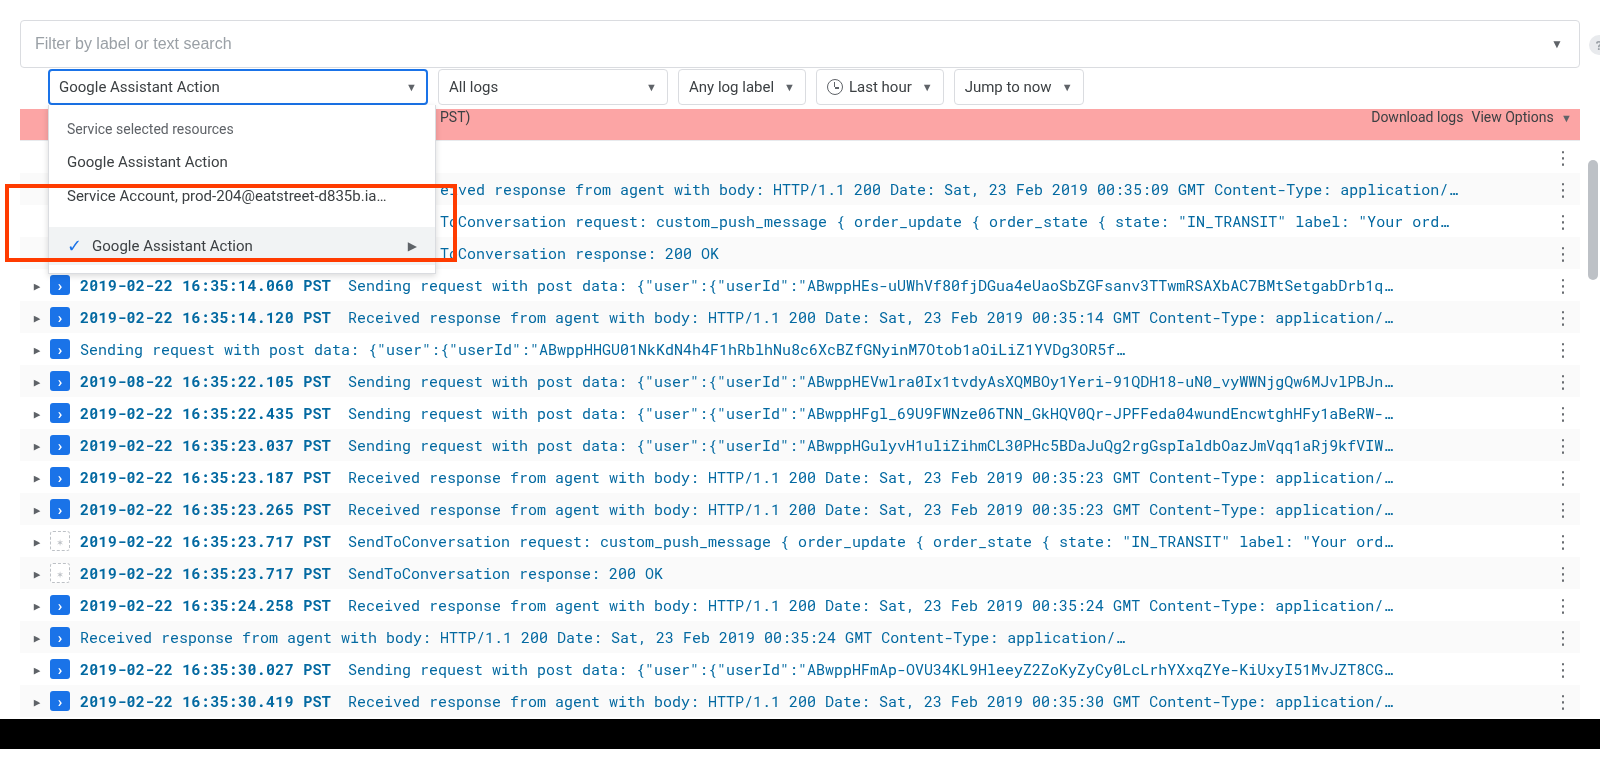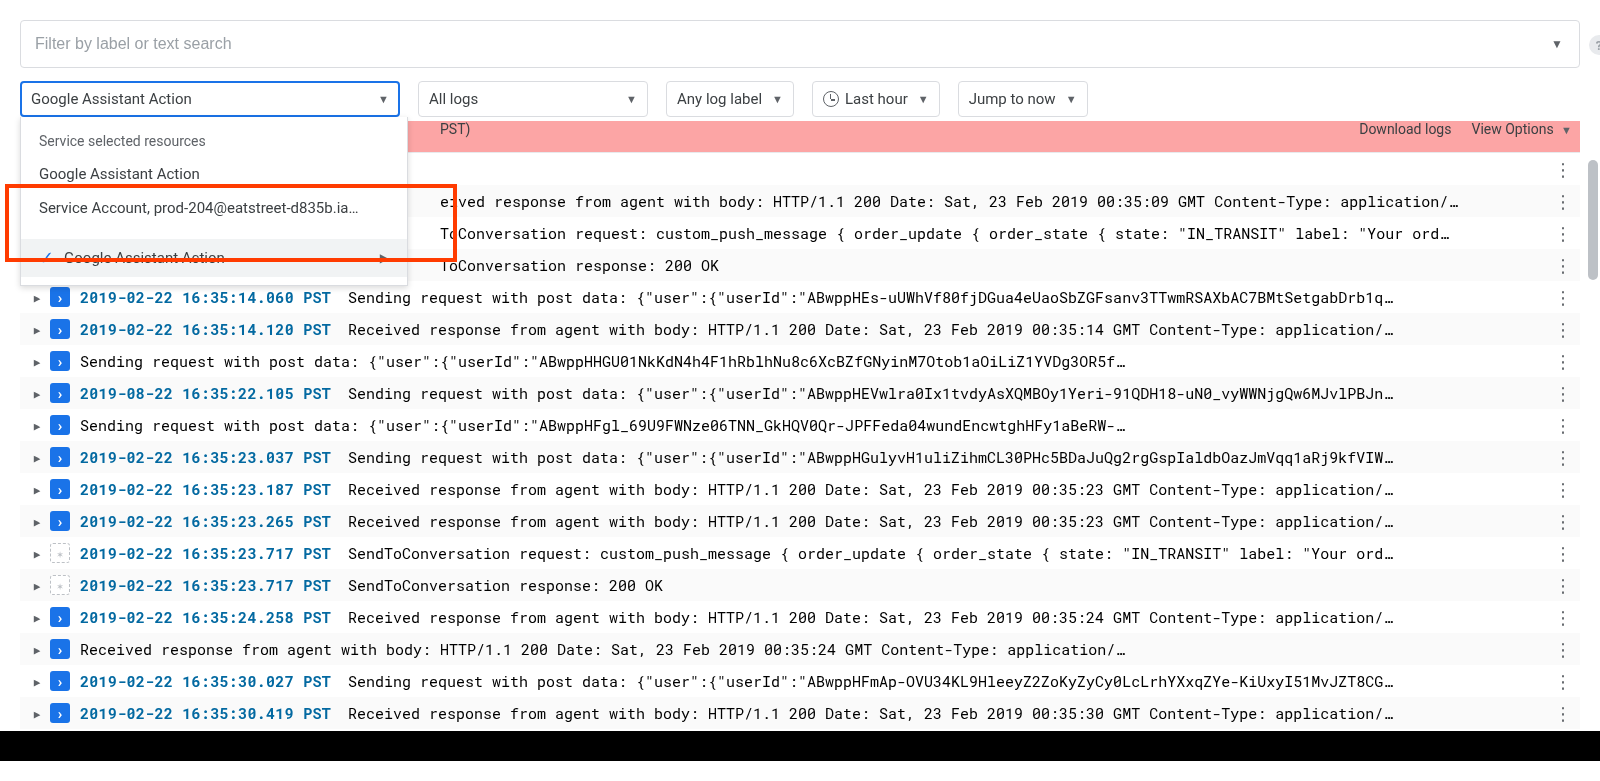--- a/index.html
+++ b/index.html
@@ -12,21 +12,21 @@
     width: 1600px;
   }
   .container { padding: 20px 20px 0 20px; }
   .filter-bar {
     border: 1px solid #dadce0;
     border-radius: 4px;
     height: 48px;
     display: flex;
     align-items: center;
     padding: 0 12px;
-    margin-bottom: 13px;
+    margin-bottom: 1px;
     position: relative;
   }
   .filter-input {
     flex: 1;
     border: none;
     outline: none;
     font-size: 16px;
     color: #5f6368;
     background: transparent;
   }
@@ -47,23 +47,24 @@
     background: #e8eaed;
     color: #9aa0a6;
     font-size: 13px;
     font-weight: bold;
     display: flex;
     align-items: center;
     justify-content: center;
   }
   .controls-row {
     display: flex;
-    gap: 18px;
+    gap: 10px;
     margin-bottom: 4px;
     position: relative;
+    margin-left: 28px;
   }
   .dd {
     border: 1px solid #dadce0;
     border-radius: 4px;
     height: 36px;
     padding: 0 10px;
     display: flex;
     align-items: center;
     gap: 6px;
     cursor: pointer;
@@ -162,21 +163,21 @@
     border-bottom: 1px solid #e8eaed;
     padding: 0 8px 0 420px;
     color: #3c4043;
     font-size: 14px;
     position: relative;
   }
   .logs-header .right-actions {
     margin-left: auto;
     display: flex;
     align-items: center;
-    gap: 20px;
+    gap: 8px;
   }
   .logs-header .right-actions span { cursor: pointer; }
 
   .log-row {
     display: flex;
     align-items: center;
     height: 32px;
     font-family: "Roboto Mono", Menlo, Consolas, monospace;
     font-size: 15px;
     color: #202124;
@@ -222,21 +223,21 @@
     width: 268px;
     flex-shrink: 0;
     letter-spacing: 0.3px;
     font-weight: bold;
   }
   .msg {
     flex: 1;
     overflow: hidden;
     text-overflow: ellipsis;
     white-space: nowrap;
-    color: #000000;
+    color: #0369a1;
   }
   .row-menu {
     width: 18px;
     color: #5f6368;
     cursor: pointer;
     text-align: center;
     font-size: 18px;
     line-height: 1;
     flex-shrink: 0;
     margin-left: 6px;
@@ -365,20 +366,21 @@
         <div class="log-row">
           <span class="expand">▶</span>
           <span class="sev-icon sev-blue"></span>
           <span class="ts">2019-08-22 16:35:22.105 PST</span>
           <span class="msg">Sending request with post data: {"user":{"userId":"ABwppHEVwlra0Ix1tvdyAsXQMBOy1Yeri-91QDH18-uN0_vyWWNjgQw6MJvlPBJn…</span>
           <span class="row-menu">⋮</span>
         </div>
         <div class="log-row">
           <span class="expand">▶</span>
           <span class="sev-icon sev-blue"></span>
+          <span class="ts">2019-02-22 16:35:22.435 PST</span>
           <span class="msg">Sending request with post data: {"user":{"userId":"ABwppHFgl_69U9FWNze06TNN_GkHQV0Qr-JPFFeda04wundEncwtghHFy1aBeRW-…</span>
           <span class="row-menu">⋮</span>
         </div>
         <div class="log-row">
           <span class="expand">▶</span>
           <span class="sev-icon sev-blue"></span>
           <span class="ts">2019-02-22 16:35:23.037 PST</span>
           <span class="msg">Sending request with post data: {"user":{"userId":"ABwppHGulyvH1uliZihmCL30PHc5BDaJuQg2rgGspIaldbOazJmVqq1aRj9kfVIW…</span>
           <span class="row-menu">⋮</span>
         </div>

